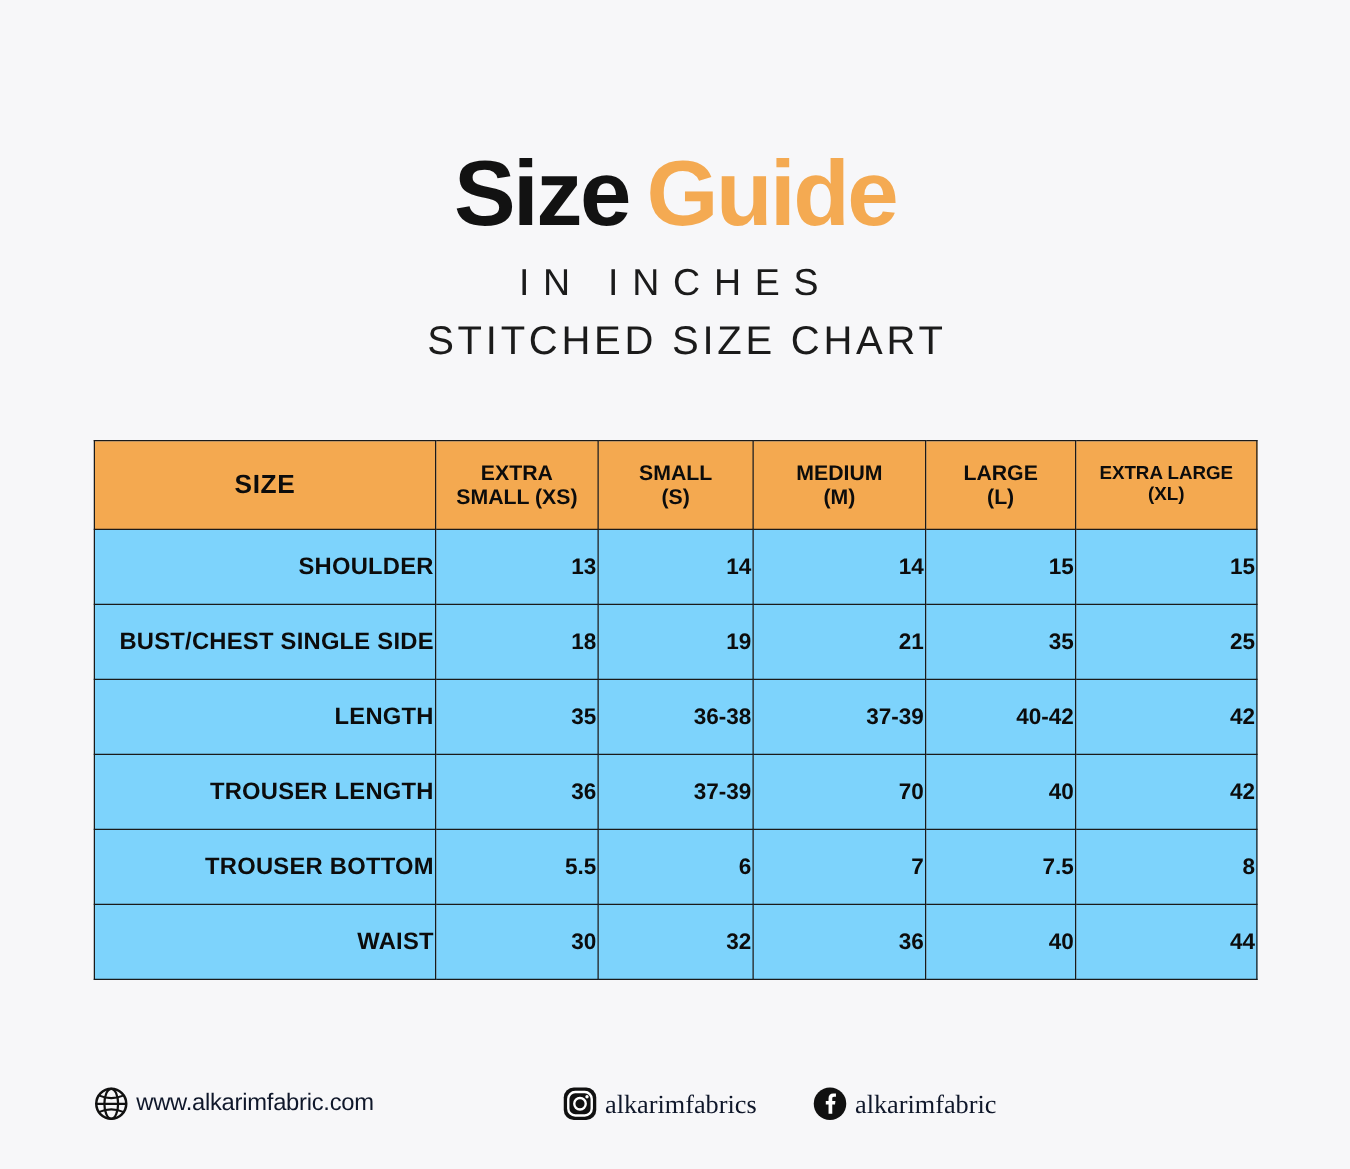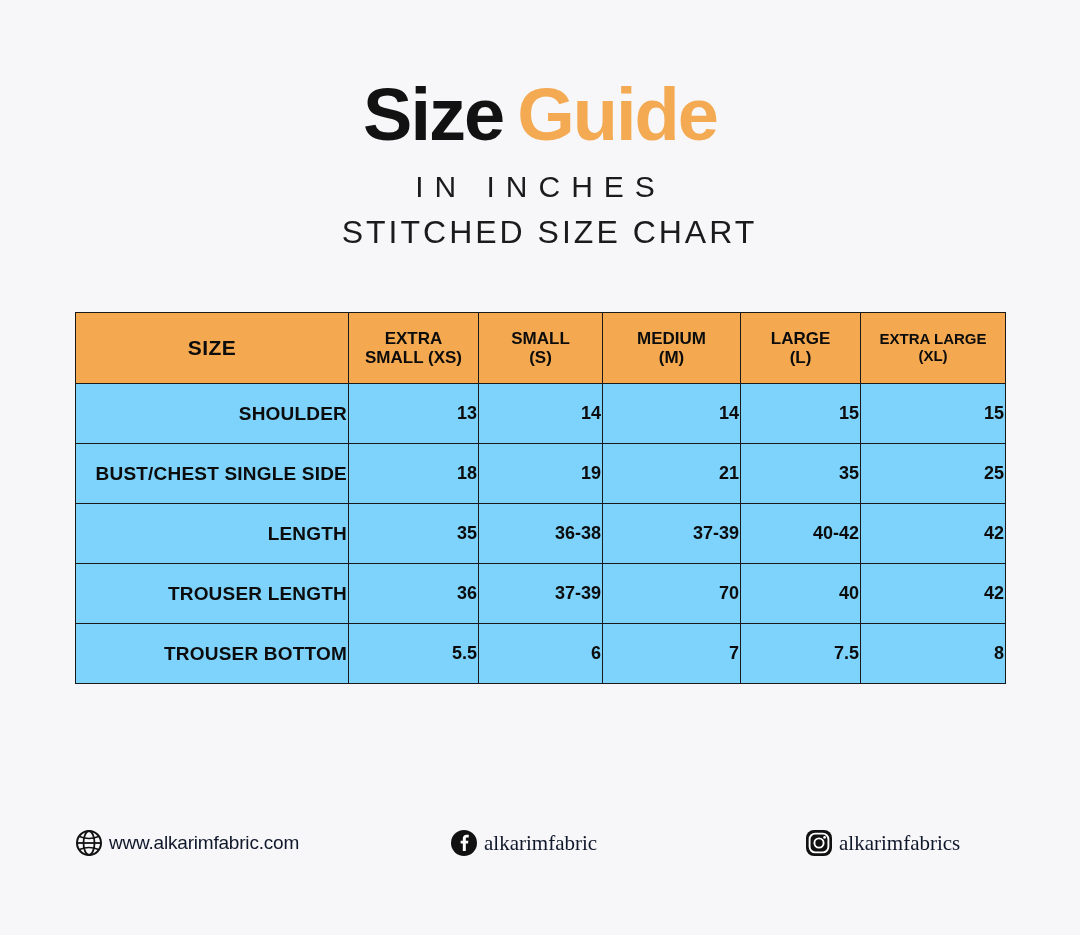--- a/index.html
+++ b/index.html
@@ -14,20 +14,21 @@
     color: #111111;
     overflow: hidden;
     position: relative;
   }
 
   .page {
     width: 1080px;
     height: 832px;
     position: relative;
     box-sizing: border-box;
+    margin-top: 40px;
   }
 
   
   .title-block {
     width: 100%;
     text-align: center;
     padding-top: 78px;
   }
   .main-title {
     font-size: 74px;
@@ -235,50 +236,58 @@
           <td>42</td>
         </tr>
         <tr>
           <td class="row-label">TROUSER BOTTOM</td>
           <td>5.5</td>
           <td>6</td>
           <td>7</td>
           <td>7.5</td>
           <td>8</td>
         </tr>
+        <tr>
+          <td class="row-label">WAIST</td>
+          <td>30</td>
+          <td>32</td>
+          <td>36</td>
+          <td>40</td>
+          <td>44</td>
+        </tr>
       </tbody>
     </table>
   </div>
 
   <div class="footer">
 
     <div class="footer-item web">
       <svg class="icon-svg" width="28" height="28" viewBox="0 0 28 28">
         <circle cx="14" cy="14" r="12" fill="none" stroke="#111" stroke-width="2"></circle>
         <ellipse cx="14" cy="14" rx="5.5" ry="12" fill="none" stroke="#111" stroke-width="1.8"></ellipse>
         <line x1="2" y1="14" x2="26" y2="14" stroke="#111" stroke-width="1.8"></line>
         <path d="M4.5 7.5 Q14 11.5 23.5 7.5" fill="none" stroke="#111" stroke-width="1.6"></path>
         <path d="M4.5 20.5 Q14 16.5 23.5 20.5" fill="none" stroke="#111" stroke-width="1.6"></path>
       </svg>
       <span class="footer-label">www.alkarimfabric.com</span>
     </div>
 
-    <div class="footer-item fb">
-      <svg class="icon-svg" width="28" height="28" viewBox="0 0 28 28">
-        <circle cx="14" cy="14" r="13" fill="#111111"></circle>
-        <path d="M15.8 14.6h2.2l.35-2.9h-2.55v-1.85c0-.84.24-1.41 1.43-1.41h1.52V5.85c-.26-.04-1.17-.11-2.22-.11-2.2 0-3.7 1.35-3.7 3.82v2.14h-2.2v2.9h2.2v7.45h3.0z" fill="#ffffff"></path>
-      </svg>
-      <span class="footer-label">alkarimfabric</span>
-    </div>
-
     <div class="footer-item ig">
       <svg class="icon-svg" width="28" height="28" viewBox="0 0 28 28">
         <rect x="1" y="1" width="26" height="26" rx="8" ry="8" fill="#111111"></rect>
         <rect x="4.6" y="4.6" width="18.8" height="18.8" rx="5.6" ry="5.6" fill="none" stroke="#ffffff" stroke-width="1.9"></rect>
         <circle cx="14" cy="14" r="4.6" fill="none" stroke="#ffffff" stroke-width="1.9"></circle>
         <circle cx="19.6" cy="8.4" r="1.35" fill="#ffffff"></circle>
       </svg>
       <span class="footer-label">alkarimfabrics</span>
     </div>
 
+    <div class="footer-item fb">
+      <svg class="icon-svg" width="28" height="28" viewBox="0 0 28 28">
+        <circle cx="14" cy="14" r="13" fill="#111111"></circle>
+        <path d="M15.8 14.6h2.2l.35-2.9h-2.55v-1.85c0-.84.24-1.41 1.43-1.41h1.52V5.85c-.26-.04-1.17-.11-2.22-.11-2.2 0-3.7 1.35-3.7 3.82v2.14h-2.2v2.9h2.2v7.45h3.0z" fill="#ffffff"></path>
+      </svg>
+      <span class="footer-label">alkarimfabric</span>
+    </div>
+
   </div>
 
 </div>
 
 </body></html>

